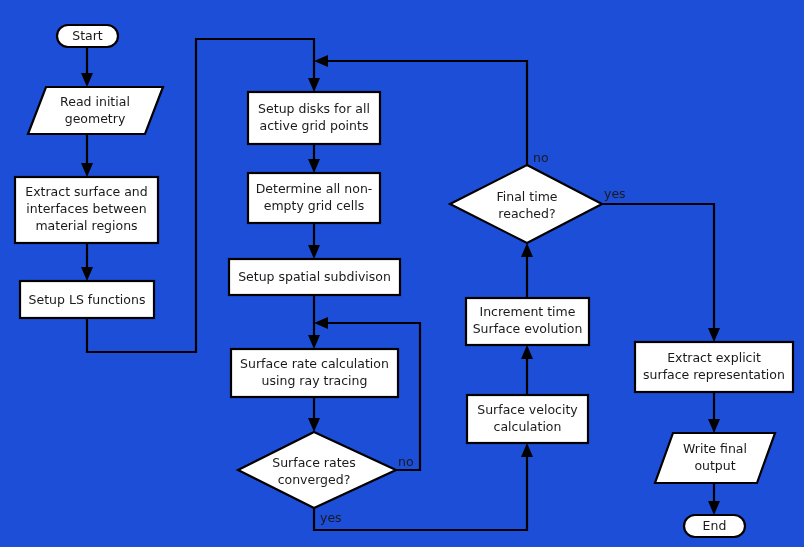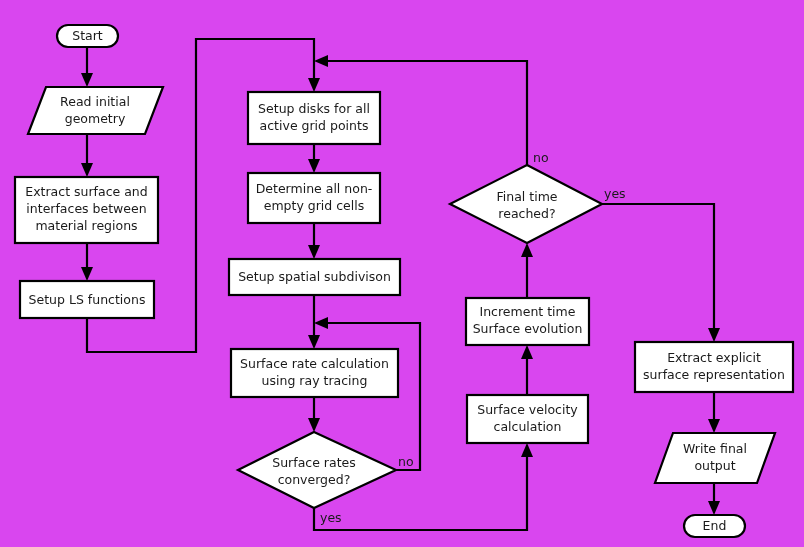--- a/index.html
+++ b/index.html
@@ -4,21 +4,21 @@
 <style>
   html, body {
     margin: 0;
     padding: 0;
     background: #ffffff;
   }
   #flowchart-root {
     position: relative;
     width: 804px;
     height: 547px;
-    background: #d946ef;
+    background: #1d4ed8;
     font-family: "DejaVu Sans", sans-serif;
     overflow: hidden;
   }
   svg.chart-surface {
     display: block;
     width: 804px;
     height: 547px;
   }
   .node-shape {
     fill: #ffffff;

